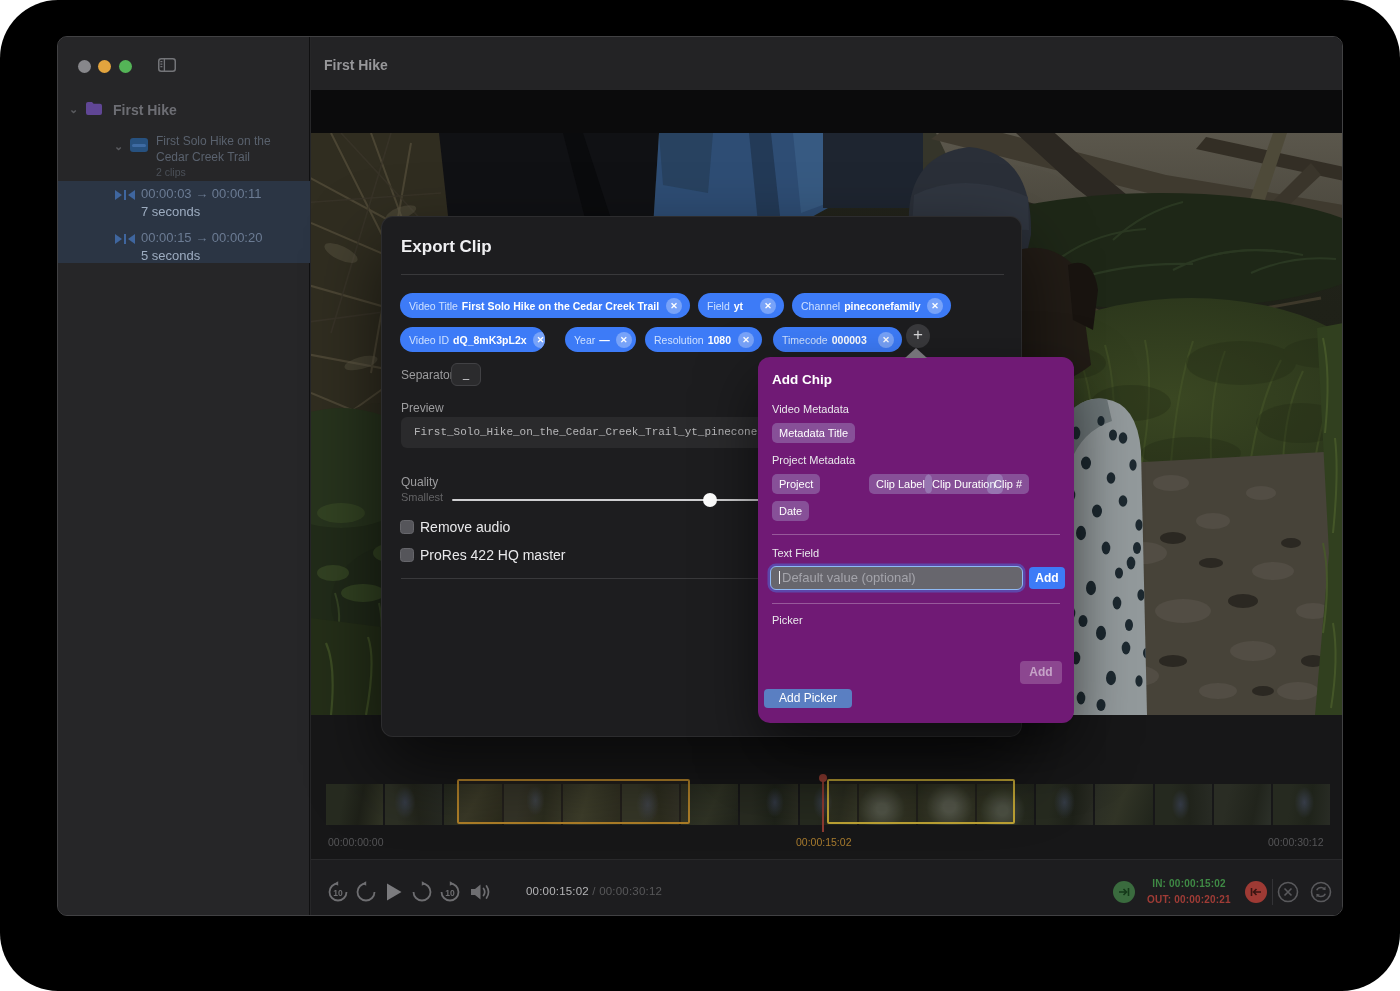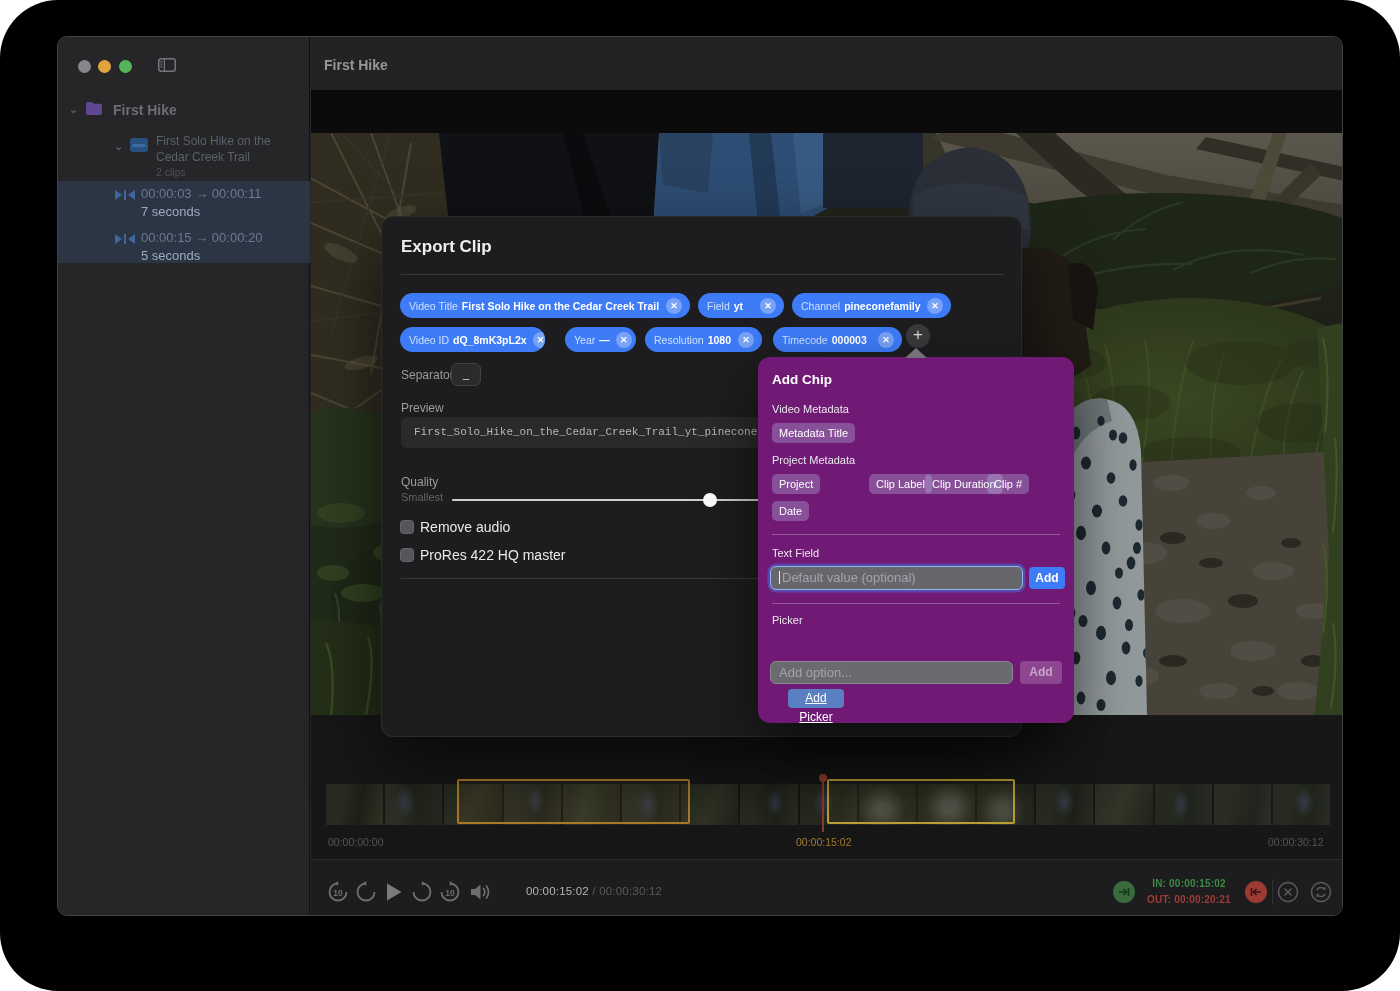--- a/index.html
+++ b/index.html
@@ -490,18 +490,17 @@
     <div class="pop-chip" style="left:91px;top:117px;margin-left:20px;">Clip Label</div>
     <div class="pop-chip" style="left:144px;top:117px;margin-left:23px;">Clip Duration</div>
     <div class="pop-chip" style="left:229px;top:117px;">Clip #</div>
     <div class="pop-chip" style="left:14px;top:144px;">Date</div>
     <div class="pop-div" style="top:177px;"></div>
     <div class="pop-lbl" style="top:190px;">Text Field</div>
     <div class="pop-input" style="left:12px;top:209px;width:253px;height:24px;border:1.5px solid #8fb9f4;box-shadow:0 0 0 2.5px rgba(70,125,235,0.45);background:#67666d;"><span style="display:inline-block;width:1px;height:13px;background:#f0f0f2;vertical-align:-2px;margin-right:2px;"></span>Default value (optional)</div>
     <div class="addbtn" style="left:271px;top:210px;width:36px;height:22px;line-height:22px;">Add</div>
     <div class="pop-div" style="top:246px;"></div>
     <div class="pop-lbl" style="top:257px;">Picker</div>
-    <div class="pop-input" style="left:12px;top:304px;width:243px;height:23px;">Add option...</div>
     <div class="addbtn off" style="left:262px;top:304px;width:42px;height:23px;line-height:23px;">Add</div>
-    <div class="addbtn" style="left:30px;top:332px;width:56px;height:19px;line-height:19px;font-weight:normal;background:#5a7fc2;text-decoration:underline;">Add Picker</div>
+    <div class="addbtn" style="left:6px;top:332px;width:88px;height:19px;line-height:19px;font-weight:normal;background:#5a7fc2;">Add Picker</div>
   </div>
 </div>
 </div>
 
 </body></html>

